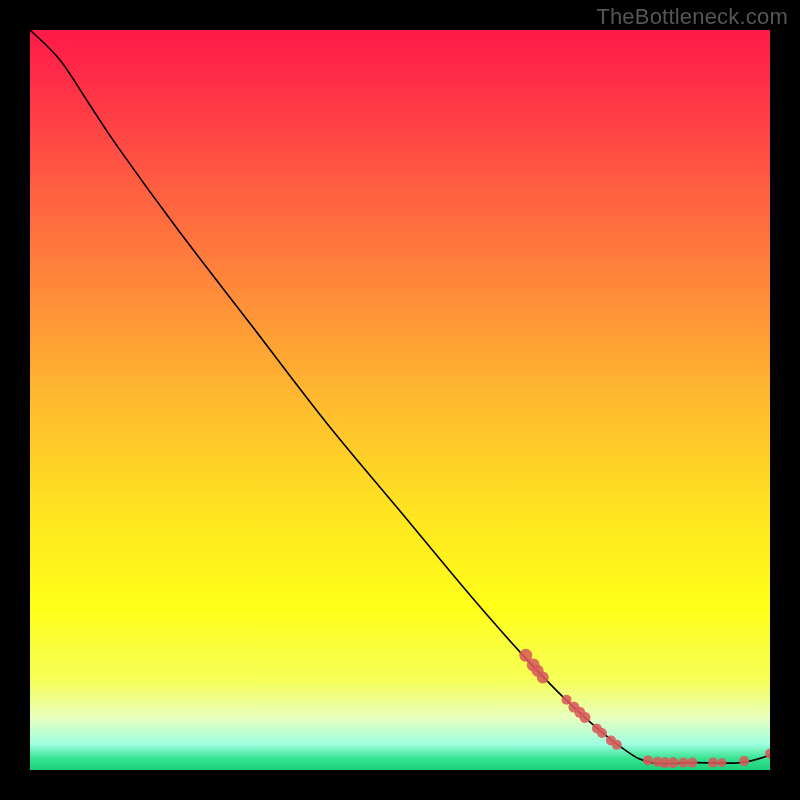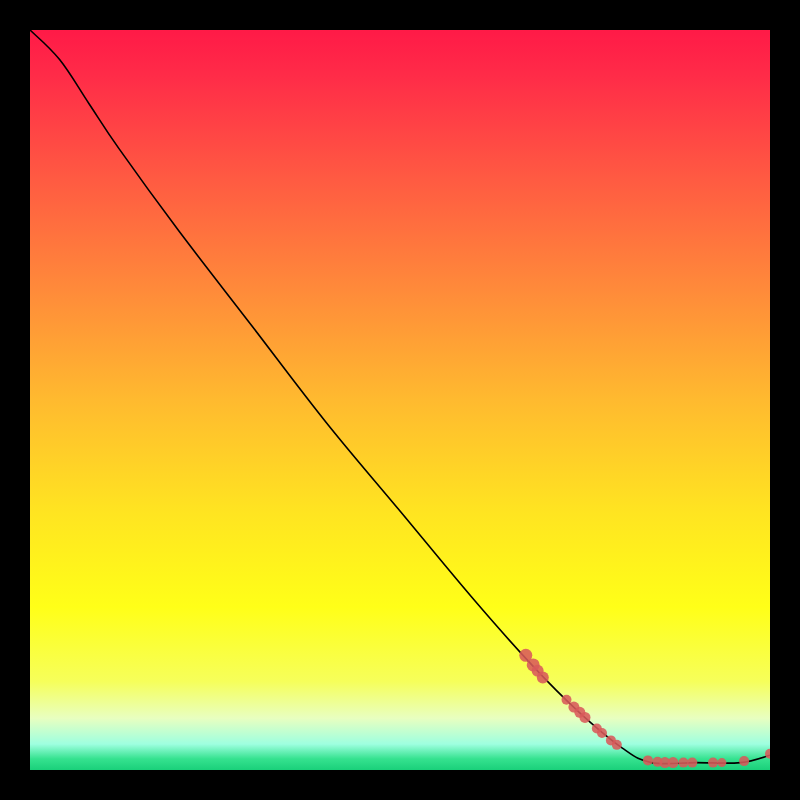--- a/index.html
+++ b/index.html
@@ -34,20 +34,21 @@
     height: 740px;
   }
   svg {
     display: block;
   }
 </style>
 </head>
 <body>
 
 <div class="container">
+  <div class="watermark">TheBottleneck.com</div>
   <div class="plot">
     <svg id="chart-svg" width="740" height="740" viewBox="0 0 740 740">
       <defs>
         <linearGradient id="bg-grad" x1="0" y1="0" x2="0" y2="1">
             <stop offset="0%" stop-color="#ff1a47"></stop>
             <stop offset="6%" stop-color="#ff2b48"></stop>
             <stop offset="20%" stop-color="#ff5a42"></stop>
             <stop offset="35%" stop-color="#ff8a3a"></stop>
             <stop offset="50%" stop-color="#ffba2f"></stop>
             <stop offset="65%" stop-color="#ffe421"></stop>

